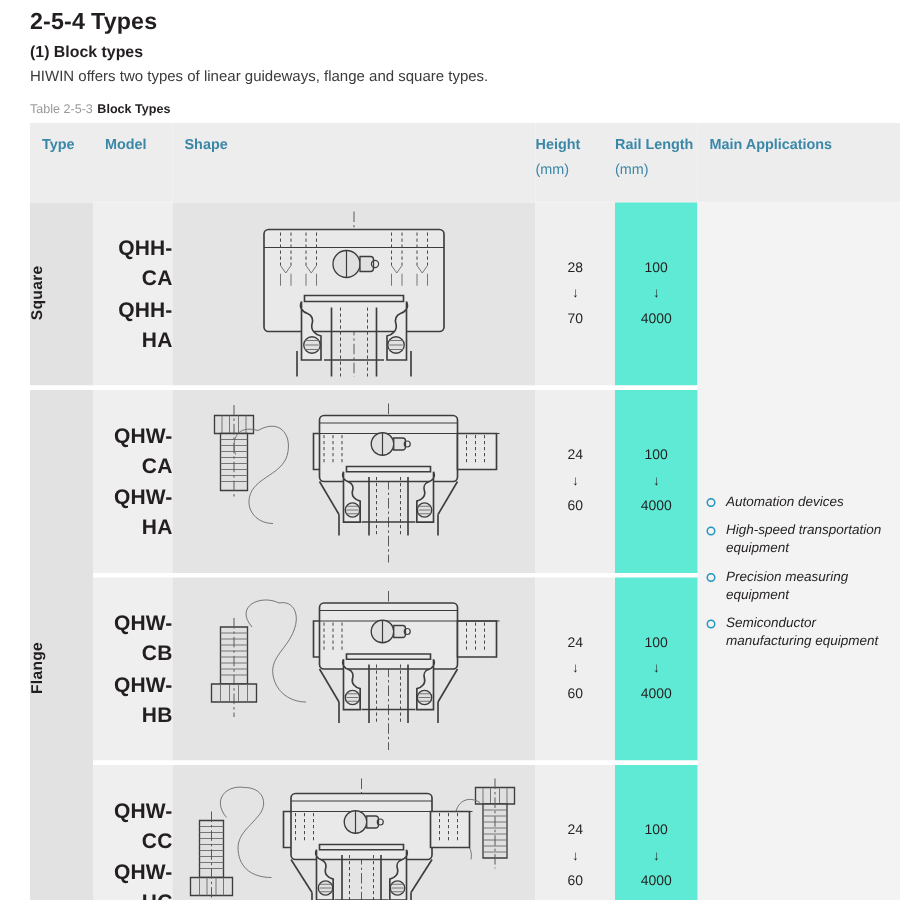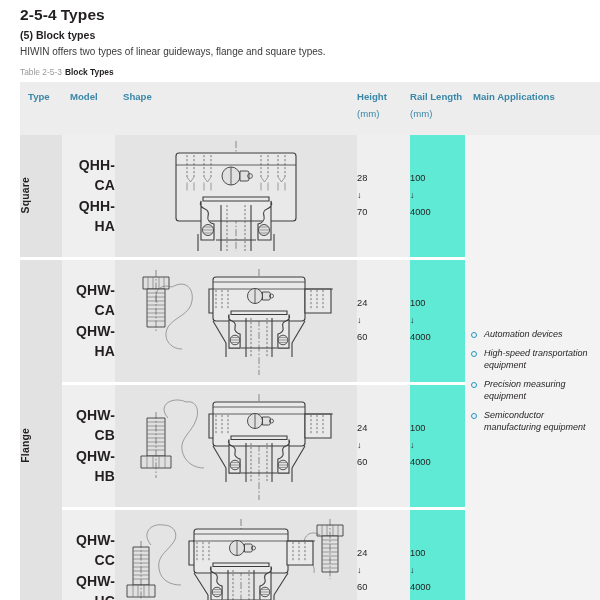--- a/index.html
+++ b/index.html
@@ -126,20 +126,21 @@
   .model-cell {
     font-size: 14px;
     font-weight: 700;
     color: #231f20;
     line-height: 1.45;
     padding-left: 9px !important;
     letter-spacing: 0.1px;
     text-align: right;
   }
   .num-cell {
+    text-align: center;
     font-size: 9.3px;
     font-weight: 400;
     color: #231f20;
     line-height: 1.9;
   }
   .num-cell .arrow { display: block; font-size: 9px; }
 
   .shape-cell { text-align: center; padding: 2px 0 !important; }
   .shape-cell svg { display: block; margin: 0 auto; }
 
@@ -177,21 +178,21 @@
 </style>
 </head>
 <body>
 
 <div class="page">
 
   <div class="heading-wrap">
     <h1 class="sec-title">
       <span class="num">2-5-4</span><span>Types</span>
     </h1>
-    <h2 class="sub-title">(5) Block types</h2>
+    <h2 class="sub-title">(1) Block types</h2>
     <p class="intro">HIWIN offers two types of linear guideways, flange and square types.</p>
     <div class="table-caption">
       <span class="cap-num">Table 2-5-3</span><span class="cap-name">Block Types</span>
     </div>
   </div>
 
   <table class="tbl">
     <colgroup>
       <col class="c-type">
         <col class="c-model">

